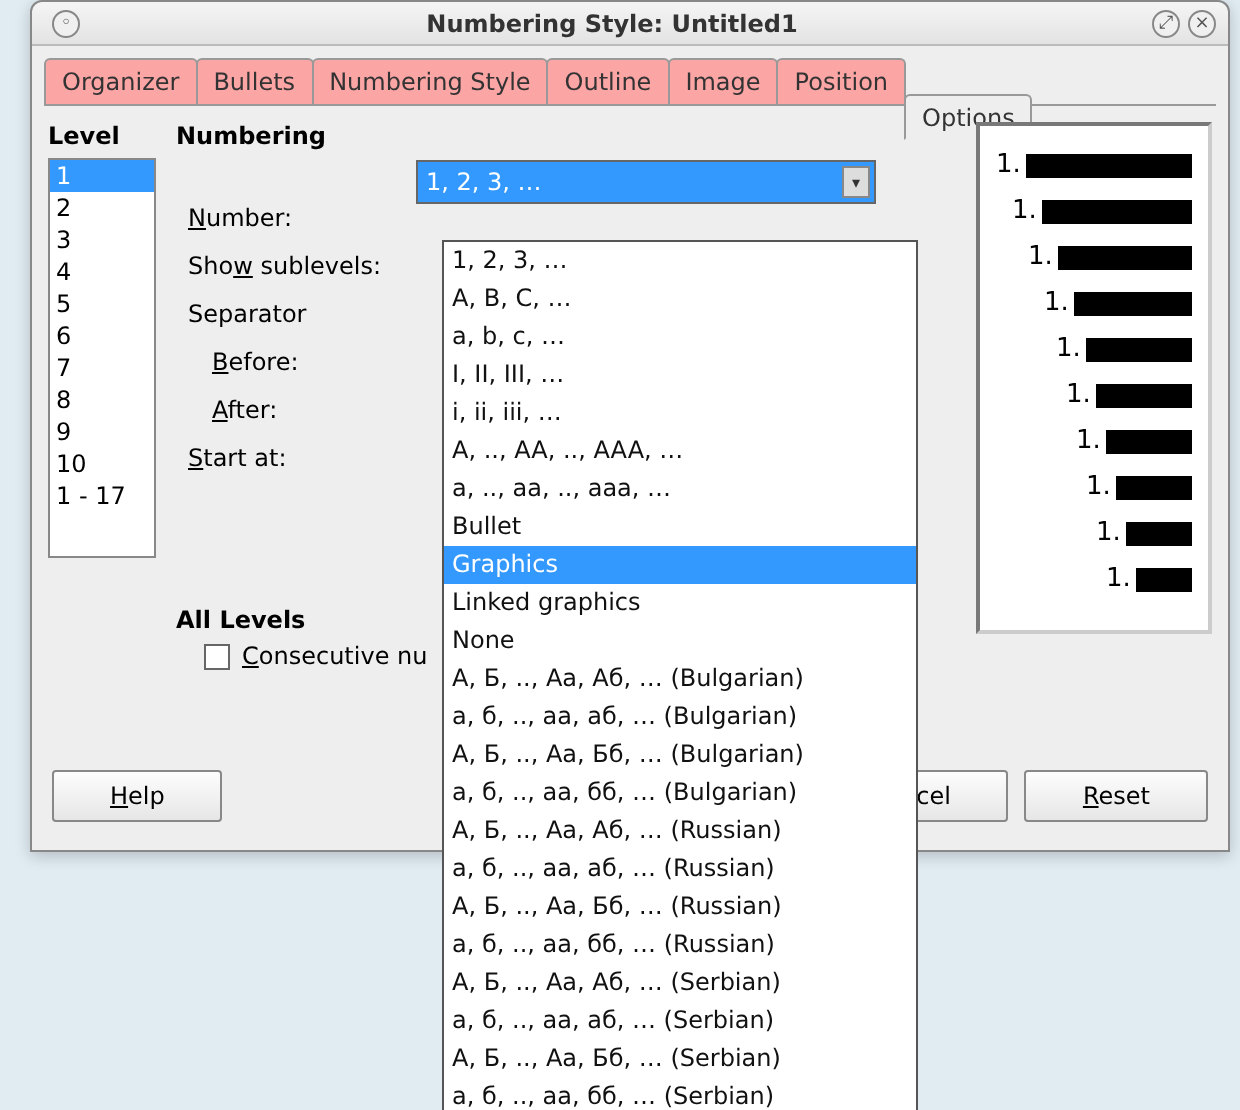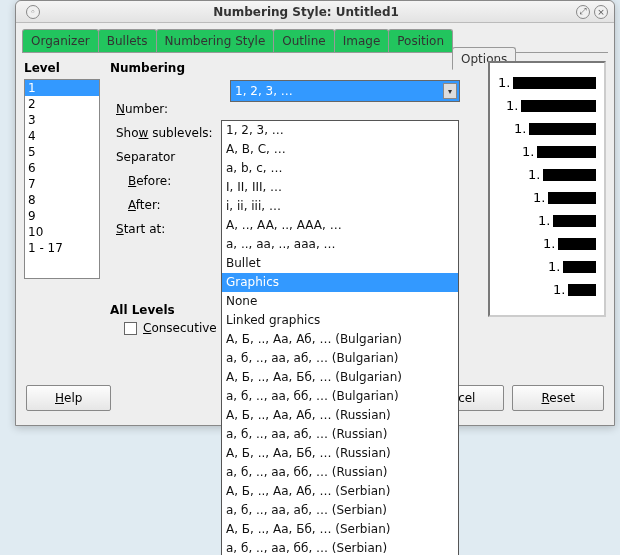--- a/index.html
+++ b/index.html
@@ -41,42 +41,42 @@
   display: flex; align-items: center; justify-content: center;
   font-size: 9px; color: #555;
 }
 .tabs {
   display: flex;
   margin: 6px 6px 0 6px;
   border-bottom: 1px solid #999;
 }
 .tab {
   padding: 4px 8px 3px 8px;
-  background: #22c55e;
+  background: #fca5a5;
   border: 1px solid #999;
   border-bottom: none;
   margin-right: -1px;
   border-radius: 3px 3px 0 0;
   color: #333;
   cursor: default;
 }
 .tab.active {
   background: #eeeeee;
   position: relative;
   top: 18px;
   border-bottom: 1px solid #eeeeee;
 }
 .content {
   display: flex;
   padding: 8px;
   gap: 10px;
   position: relative;
 }
 .col-label { font-weight: bold; margin-bottom: 4px; }
-.level-col { width: 76px; }
+.level-col { width: 54px; }
 .level-list {
   border: 1px solid #888;
   background: #fff;
   height: 200px;
   overflow: hidden;
   font-size: 12px;
 }
 .level-list div { padding: 0 3px; line-height: 16px; }
 .level-list div.selected { background: #3399ff; color: #fff; }
 
@@ -289,22 +289,22 @@
 <div class="dropdown" id="dd">
     <div>1, 2, 3, …</div>
     <div>A, B, C, …</div>
     <div>a, b, c, …</div>
     <div>I, II, III, …</div>
     <div>i, ii, iii, …</div>
     <div>A, .., AA, .., AAA, …</div>
     <div>a, .., aa, .., aaa, …</div>
     <div>Bullet</div>
     <div class="hl">Graphics</div>
+    <div>Linked graphics</div>
     <div>None</div>
-    <div>Linked graphics</div>
     <div>А, Б, .., Аа, Аб, … (Bulgarian)</div>
     <div>а, б, .., аа, аб, … (Bulgarian)</div>
     <div>А, Б, .., Аа, Бб, … (Bulgarian)</div>
     <div>а, б, .., аа, бб, … (Bulgarian)</div>
     <div>А, Б, .., Аа, Аб, … (Russian)</div>
     <div>а, б, .., аа, аб, … (Russian)</div>
     <div>А, Б, .., Аа, Бб, … (Russian)</div>
     <div>а, б, .., аа, бб, … (Russian)</div>
     <div>А, Б, .., Аа, Аб, … (Serbian)</div>
     <div>а, б, .., аа, аб, … (Serbian)</div>

